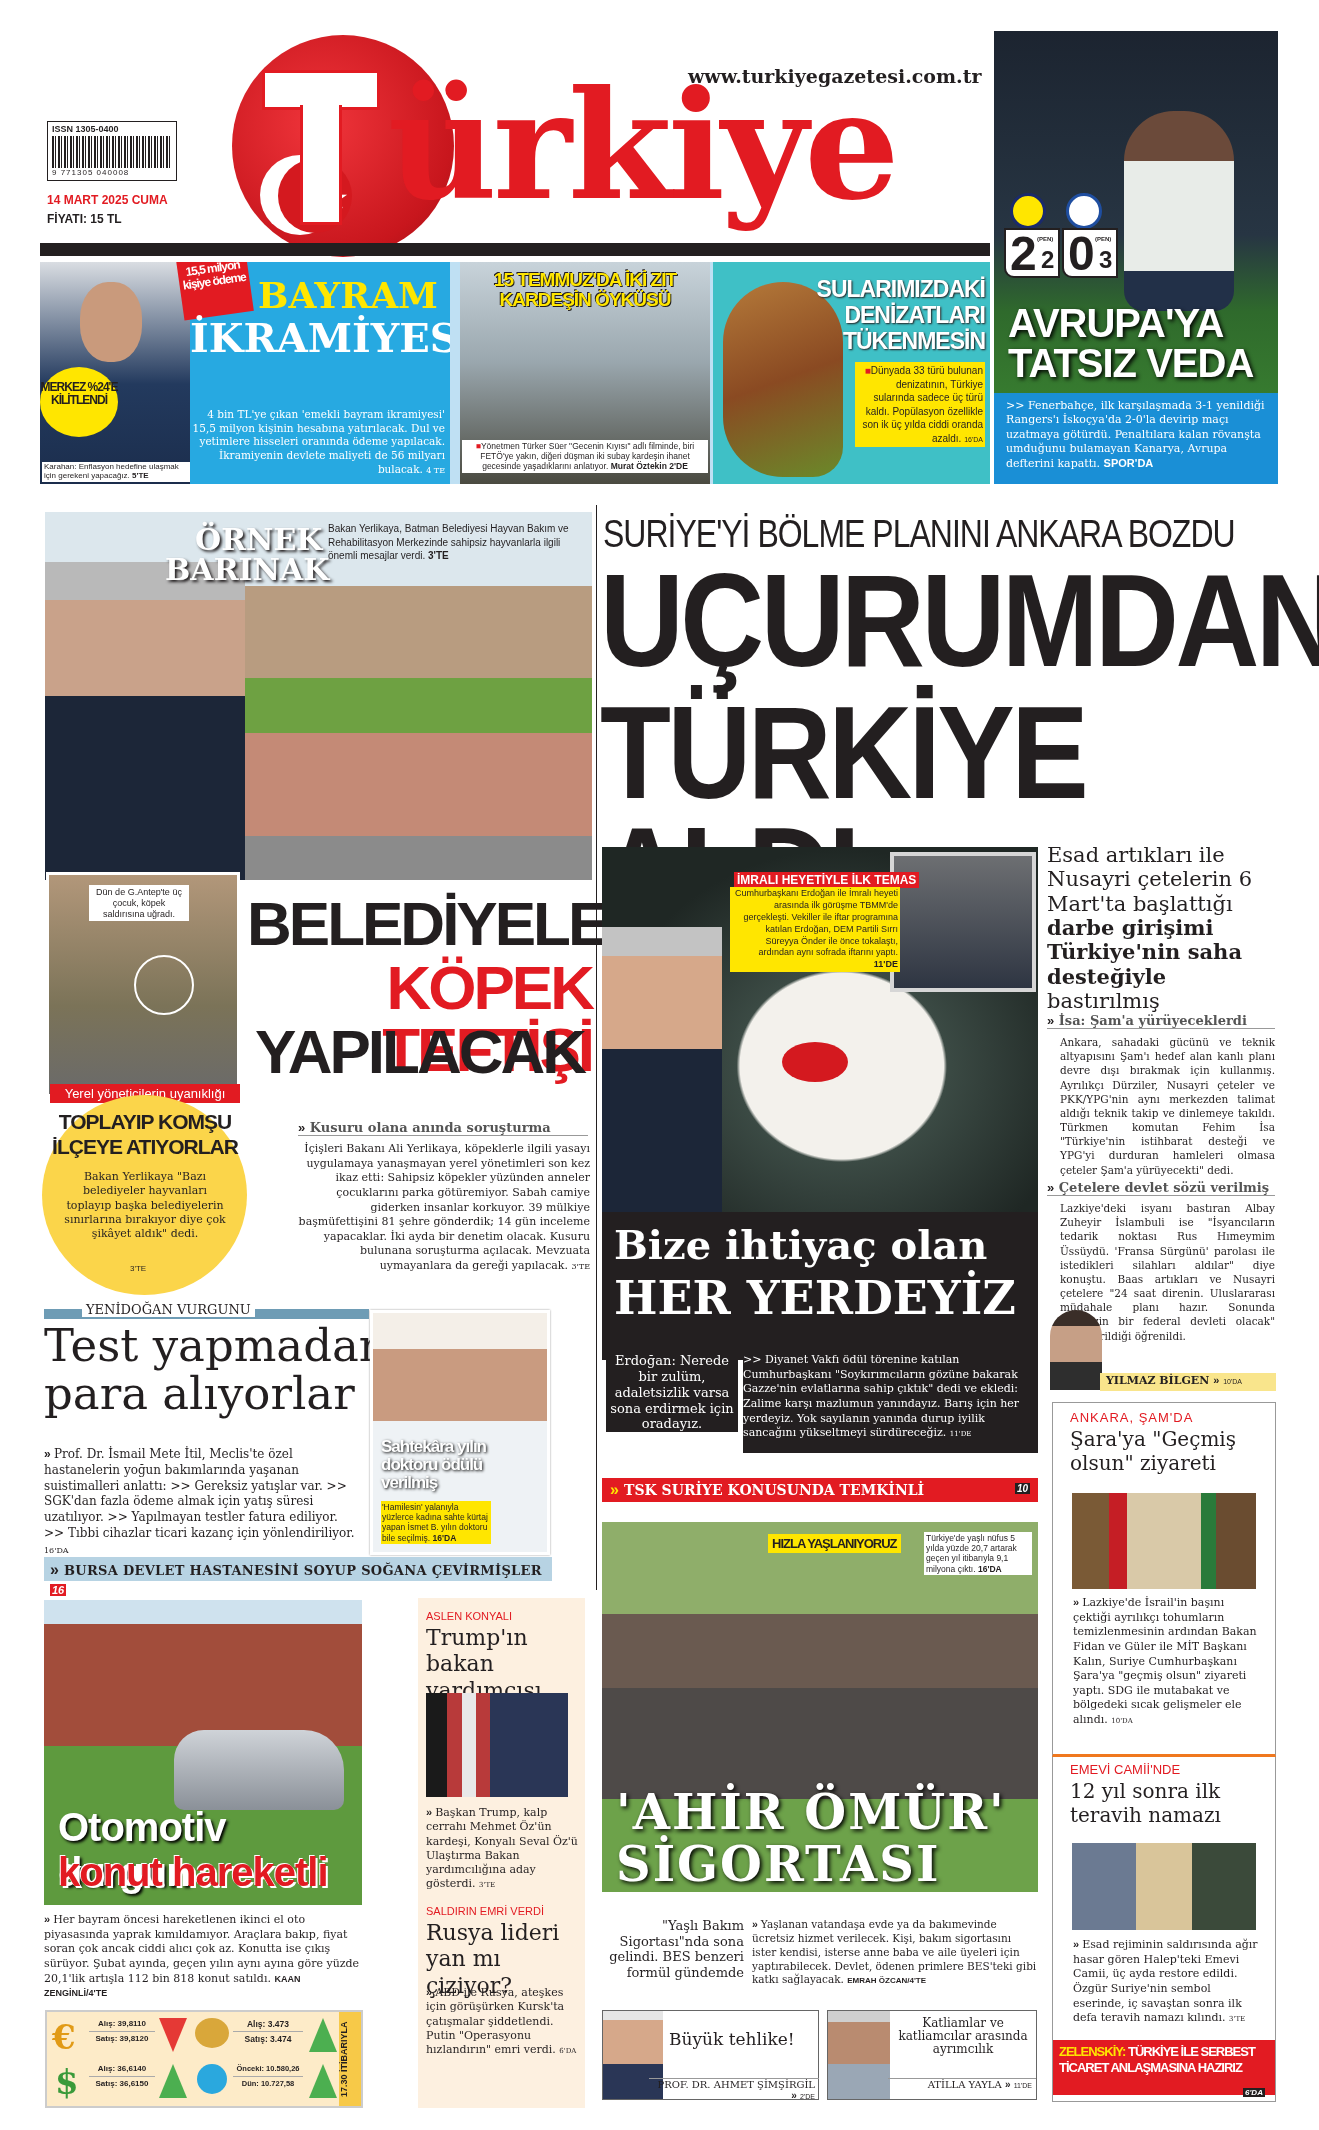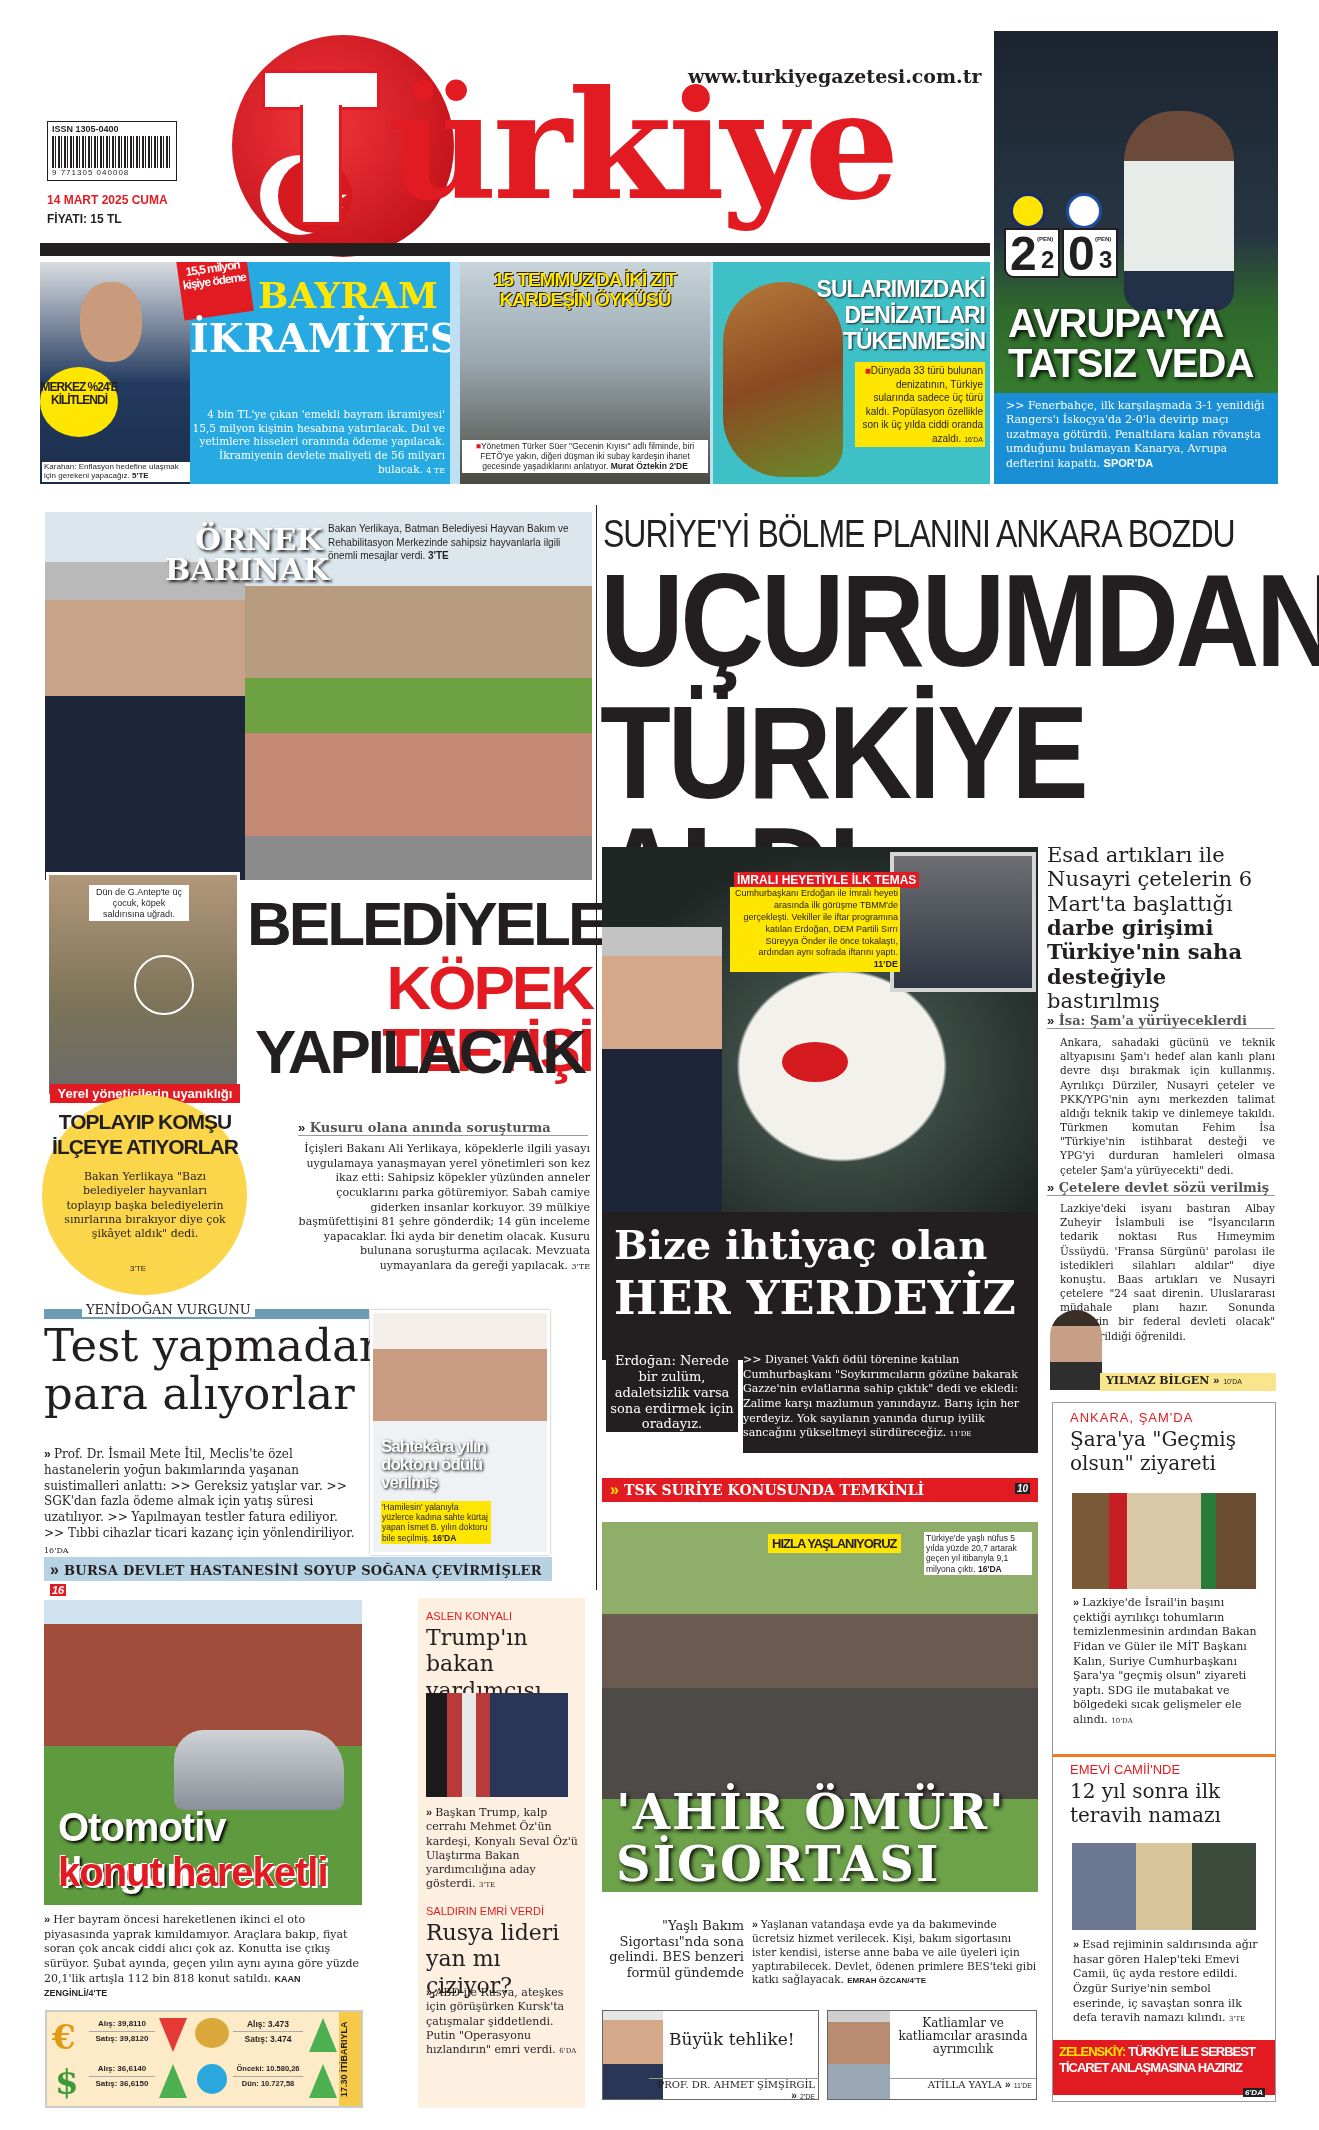--- a/index.html
+++ b/index.html
@@ -93,21 +93,21 @@
 <div class="ph" style="left:45px;top:512px;width:547px;height:368px;background:linear-gradient(180deg,#dce7ed 0 20%,#b89c80 20% 45%,#6ea142 45% 60%,#c48a76 60% 88%,#8b8b8b 88%)">
   <div class="abs" style="left:0;top:50px;width:200px;height:320px;background:linear-gradient(180deg,#b9b9b9 0 12%,#c9a28a 12% 42%,#1c2638 42%)"></div>
   <div class="abs serif" style="left:150px;top:10px;font-size:30px;font-weight:bold;color:#fff;text-shadow:2px 2px 3px #231f20">ÖRNEK</div>
   <div class="abs serif" style="left:120px;top:40px;font-size:30px;font-weight:bold;color:#fff;text-shadow:2px 2px 3px #231f20">BARINAK</div>
   <div class="abs sans" style="left:283px;top:10px;width:258px;font-size:10px;line-height:1.35"><span>Bakan Yerlikaya, Batman Belediyesi Hayvan Bakım ve Rehabilitasyon Merkezinde sahipsiz hayvanlarla ilgili önemli mesajlar verdi.</span> <b>3'TE</b></div>
 </div>
 <div class="ph" style="left:46px;top:872px;width:194px;height:225px;border:3px solid #fff;background:linear-gradient(180deg,#b2977a,#7b7358 60%,#6a6a6a)">
   <div class="abs sans" style="left:40px;top:10px;width:100px;background:#fff;font-size:9px;text-align:center;line-height:1.2;padding:2px">Dün de G.Antep'te üç çocuk, köpek saldırısına uğradı.</div>
   <div class="abs" style="left:85px;top:80px;width:60px;height:60px;border:2px solid #fff;border-radius:50%"></div>
 </div>
-<div class="abs sans" style="left:50px;top:1084px;width:190px;background:#e21b22;color:#fff;font-size:13px;font-weight:bold;text-align:center;padding:2px">Yerel yöneticilerin uyanıklığı</div>
+<div class="abs sans" style="left:50px;top:1084px;width:190px;background:#e21b22;color:#fff;font-size:13px;font-weight:normal;text-align:center;padding:2px">Yerel yöneticilerin uyanıklığı</div>
 <div class="abs" style="left:42px;top:1095px;width:205px;height:200px;border-radius:50%;background:#fbd54a"></div>
 <div class="abs cond" style="left:50px;top:1110px;width:190px;text-align:center;font-size:21px">TOPLAYIP KOMŞU</div>
 <div class="abs cond" style="left:50px;top:1135px;width:190px;text-align:center;font-size:21px">İLÇEYE ATIYORLAR</div>
 <div class="abs serif" style="left:60px;top:1170px;width:170px;text-align:center;font-size:11px;line-height:1.3">Bakan Yerlikaya "Bazı belediyeler hayvanları toplayıp başka belediyelerin sınırlarına bırakıyor diye çok şikâyet aldık" dedi.</div>
 <div class="abs sans" style="left:130px;top:1264px;font-size:8px">3'TE</div>
 
 <div class="abs cond" style="left:247px;top:893px;width:345px;text-align:right;font-size:62px;line-height:1;letter-spacing:-3px">BELEDİYELERE</div>
 <div class="abs cond red" style="left:247px;top:957px;width:345px;text-align:right;font-size:62px;line-height:1;letter-spacing:-3px">KÖPEK TEFTİŞİ</div>
 <div class="abs cond" style="left:247px;top:1021px;width:345px;text-align:center;font-size:62px;line-height:1;letter-spacing:-3px">YAPILACAK</div>
 <div class="abs serif" style="left:298px;top:1120px;width:290px;border-bottom:1px solid #999;font-size:13px;font-weight:bold;color:#555"><span class="arrow-q">»</span> <span>Kusuru olana anında soruşturma</span></div>

